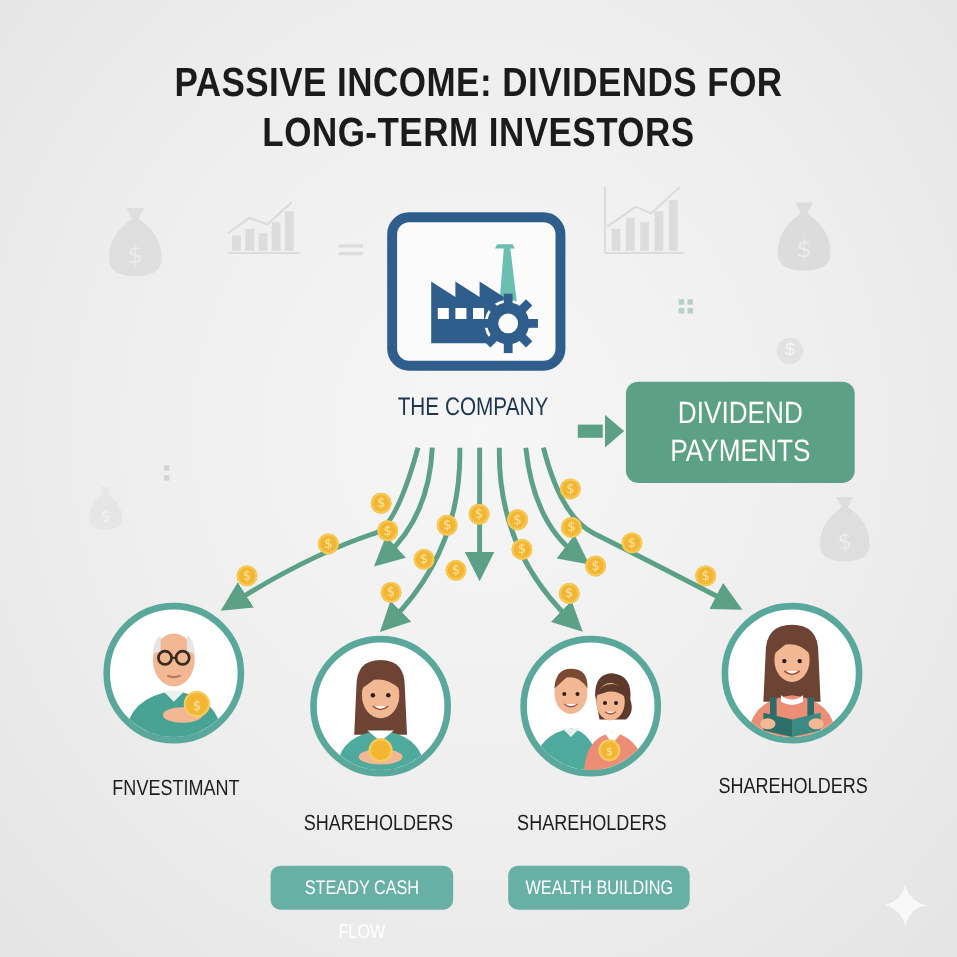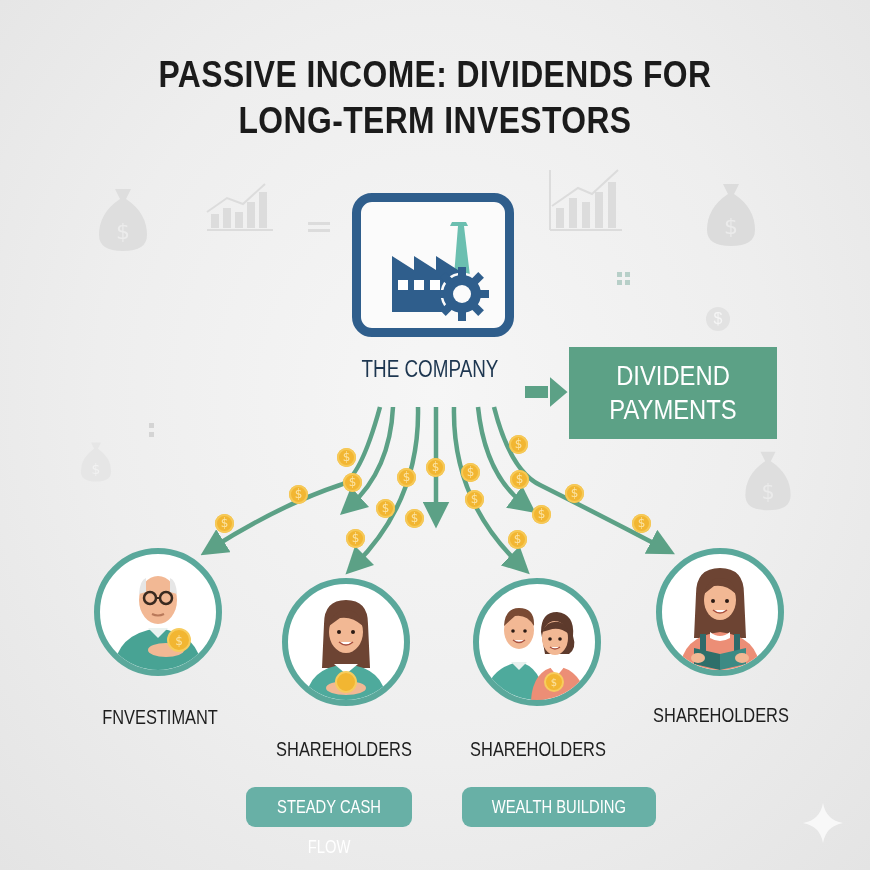--- a/index.html
+++ b/index.html
@@ -19,21 +19,21 @@
     position:absolute; left:352px; top:193px; width:162px; height:144px;
     border:9px solid #2f5e8c; border-radius:20px; background:#fbfbfb; box-sizing:border-box;
   }
   .company-label {
     position:absolute; left:330px; top:356px; width:200px; text-align:center;
     font-size:23px; color:#1d3650; font-weight:normal;
     transform: scaleX(0.82); transform-origin:50% 0;
   }
   .dividend-box {
     position:absolute; left:569px; top:347px; width:208px; height:92px;
-    background:#5ca186; border-radius:0;
+    background:#5ca186; border-radius:11px;
     color:#fff; text-align:center; font-size:28px; line-height:34px;
     display:flex; flex-direction:column; justify-content:center;
   }
   .dividend-box span { display:block; transform: scaleX(0.85); }
   .person {
     position:absolute; width:128px; height:128px; border-radius:50%;
     border:6px solid #5aa89b; background:#fff; box-sizing:border-box; overflow:hidden;
   }
   .plabel {
     position:absolute; width:200px; text-align:center; font-size:20px; color:#1e1e1e;
@@ -245,15 +245,15 @@
     <path d="M84 94 L58 100 L58 116 L84 110 Z" fill="#3c8a84"></path>
     <ellipse cx="36" cy="104" rx="7" ry="5" fill="#f2b894"></ellipse>
     <ellipse cx="80" cy="104" rx="7" ry="5" fill="#f2b894"></ellipse>
   </svg>
 </div>
 <div class="plabel" style="left:621px;top:704px">SHAREHOLDERS</div>
 
 <div class="pill" style="left:246px;top:787px;width:166px">
   <span>STEADY CASH FLOW</span>
 </div>
-<div class="pill" style="left:462px;top:787px;width:194px">
+<div class="pill" style="left:462px;top:787px;width:165px">
   <span>WEALTH BUILDING</span>
 </div>
 
 </body></html>

